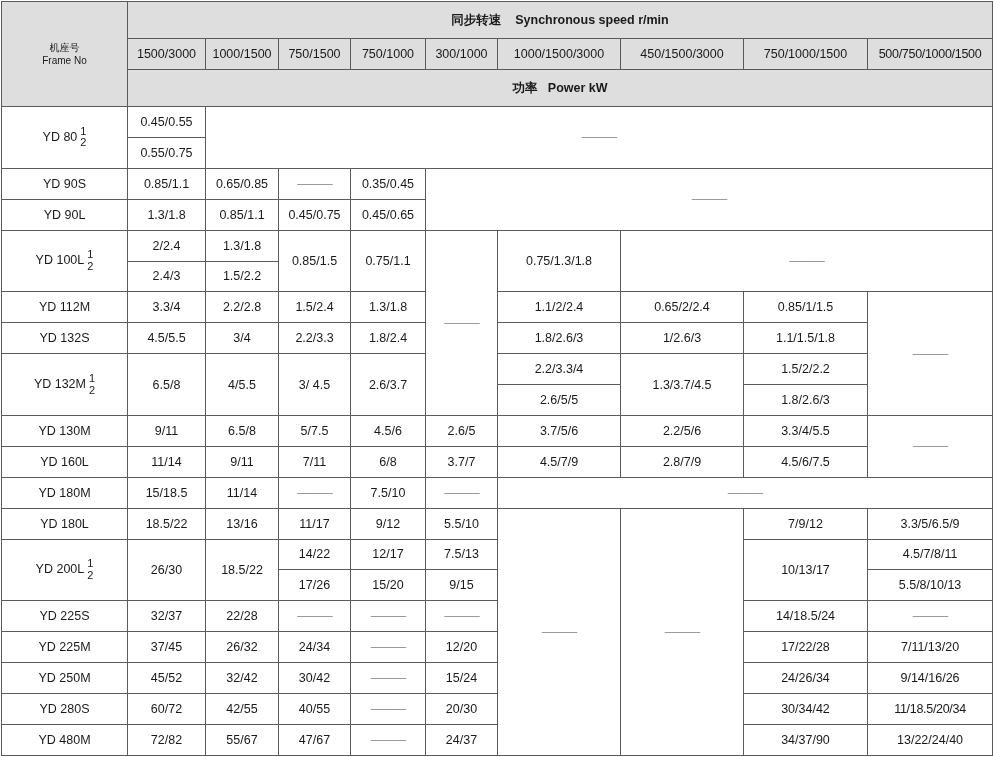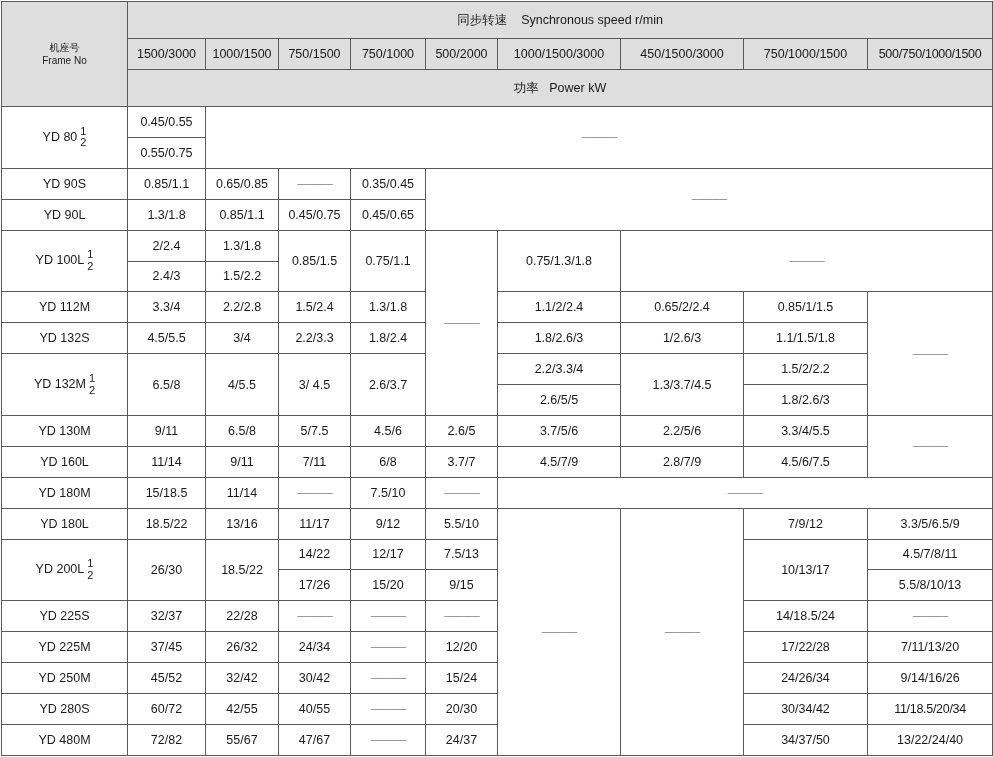--- a/index.html
+++ b/index.html
@@ -31,20 +31,21 @@
     white-space: nowrap;
     overflow: hidden;
   }
   .hdr {
     background: #dedede !important;
     font-size: 13px;
   }
   .hdr-title {
     font-size: 13.5px;
     text-align: center;
+    font-weight: bold;
   }
   .hdr-speeds {
     font-size: 12.5px;
   }
   .frame-cell {
     font-size: 13.5px;
     position: relative;
   }
   .frame-inline {
     display: inline-block;
@@ -96,21 +97,21 @@
     </td>
     <td class="hdr hdr-title" colspan="9">
       <span>同步转速</span>&nbsp;&nbsp;&nbsp;&nbsp;<span>Synchronous speed  r/min</span>
     </td>
   </tr>
   <tr>
     <td class="hdr hdr-speeds">1500/3000</td>
     <td class="hdr hdr-speeds">1000/1500</td>
     <td class="hdr hdr-speeds">750/1500</td>
     <td class="hdr hdr-speeds">750/1000</td>
-    <td class="hdr hdr-speeds">500/2000</td>
+    <td class="hdr hdr-speeds">300/1000</td>
     <td class="hdr hdr-speeds">1000/1500/3000</td>
     <td class="hdr hdr-speeds">450/1500/3000</td>
     <td class="hdr hdr-speeds">750/1000/1500</td>
     <td class="hdr hdr-speeds narrow">500/750/1000/1500</td>
   </tr>
   <tr>
     <td class="hdr hdr-title" colspan="9">
       <span>功率</span>&nbsp;&nbsp;&nbsp;<span>Power   kW</span>
     </td>
   </tr>
@@ -311,17 +312,17 @@
     <td class="narrow">11/18.5/20/34</td>
   </tr>
 
   <tr>
     <td class="frame-cell">YD 480M</td>
     <td>72/82</td>
     <td>55/67</td>
     <td>47/67</td>
     <td class="dash">———</td>
     <td>24/37</td>
-    <td>34/37/50</td>
+    <td>34/37/90</td>
     <td>13/22/24/40</td>
   </tr>
 </tbody>
   </table>
 
 </body></html>

